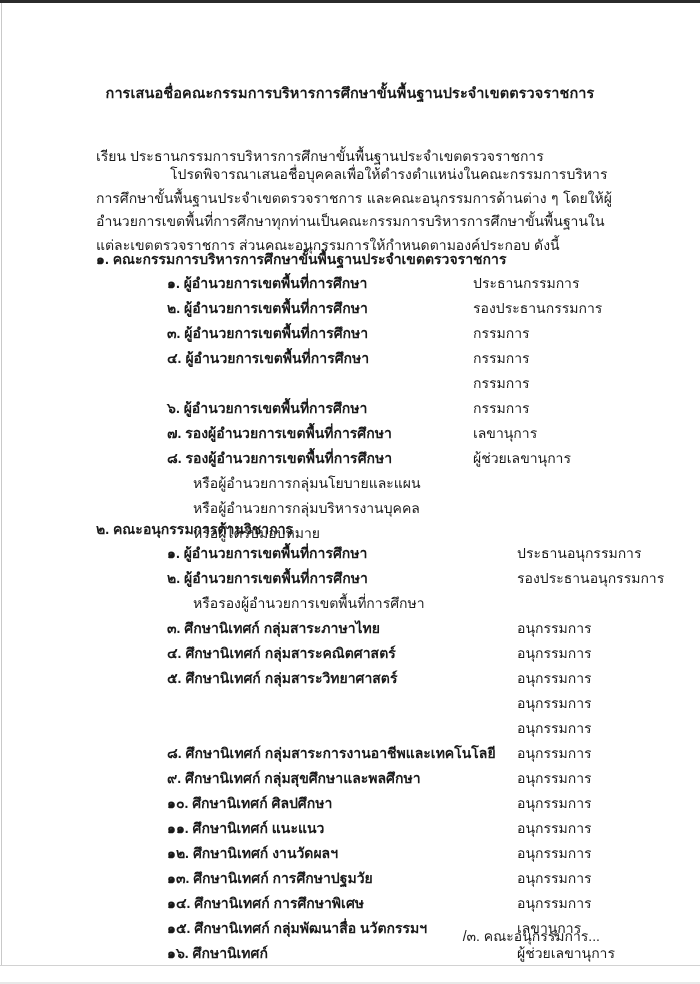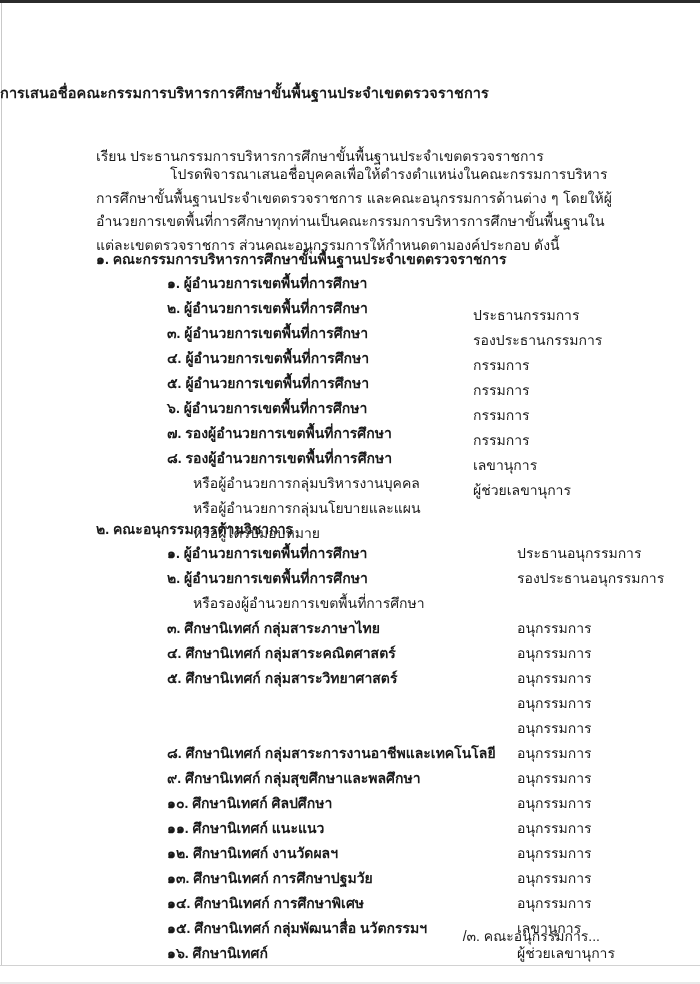--- a/index.html
+++ b/index.html
@@ -52,20 +52,21 @@
     top: 0;
     width: 700px;
   }
 
   
   .doc-title {
     position: absolute;
     left: 0;
     top: 78px;
     width: 700px;
+    text-align: center;
     font-size: 14.5px;
     font-weight: 700;
     letter-spacing: 0.1px;
     white-space: nowrap;
   }
   .salutation {
     position: absolute;
     left: 96px;
     top: 120px;
     font-size: 14px;
@@ -111,21 +112,21 @@
   .row .num-label {
     position: absolute;
     left: 167px;
     display: inline-block;
     font-weight: bold;
   }
   .row .role {
     position: absolute;
     display: inline-block;
   }
-  .list-1 .row .role { left: 473px; margin-top: 32px; }
+  .list-1 .row .role { left: 473px; }
   .list-2 .row .role { left: 517px; }
 
   .subrow {
     position: relative;
     height: 25px;
     line-height: 25px;
     font-size: 14px;
     white-space: nowrap;
   }
   .subrow .sub-text {
@@ -173,40 +174,39 @@
         </div>
         <div class="row">
           <span class="num-label">๓. ผู้อำนวยการเขตพื้นที่การศึกษา</span>
           <span class="role">กรรมการ</span>
         </div>
         <div class="row">
           <span class="num-label">๔. ผู้อำนวยการเขตพื้นที่การศึกษา</span>
           <span class="role">กรรมการ</span>
         </div>
         <div class="row">
-          <span class="num-label">๕. ผู้อำนวยการเขตพื้นที่การศึกษา</span>
           <span class="role">กรรมการ</span>
         </div>
         <div class="row">
           <span class="num-label">๖. ผู้อำนวยการเขตพื้นที่การศึกษา</span>
           <span class="role">กรรมการ</span>
         </div>
         <div class="row">
           <span class="num-label">๗. รองผู้อำนวยการเขตพื้นที่การศึกษา</span>
           <span class="role">เลขานุการ</span>
         </div>
         <div class="row">
           <span class="num-label">๘. รองผู้อำนวยการเขตพื้นที่การศึกษา</span>
           <span class="role">ผู้ช่วยเลขานุการ</span>
         </div>
         <div class="subrow">
+          <span class="sub-text">หรือผู้อำนวยการกลุ่มนโยบายและแผน</span>
+        </div>
+        <div class="subrow">
           <span class="sub-text">หรือผู้อำนวยการกลุ่มบริหารงานบุคคล</span>
-        </div>
-        <div class="subrow">
-          <span class="sub-text">หรือผู้อำนวยการกลุ่มนโยบายและแผน</span>
         </div>
         <div class="subrow">
           <span class="sub-text">หรือผู้ได้รับมอบหมาย</span>
         </div>
       </div>
 
     <div class="section-head section-2-head">๒. คณะอนุกรรมการด้านวิชาการ</div>
 
     <div class="item-list list-2" id="list-2">
         <div class="row">

